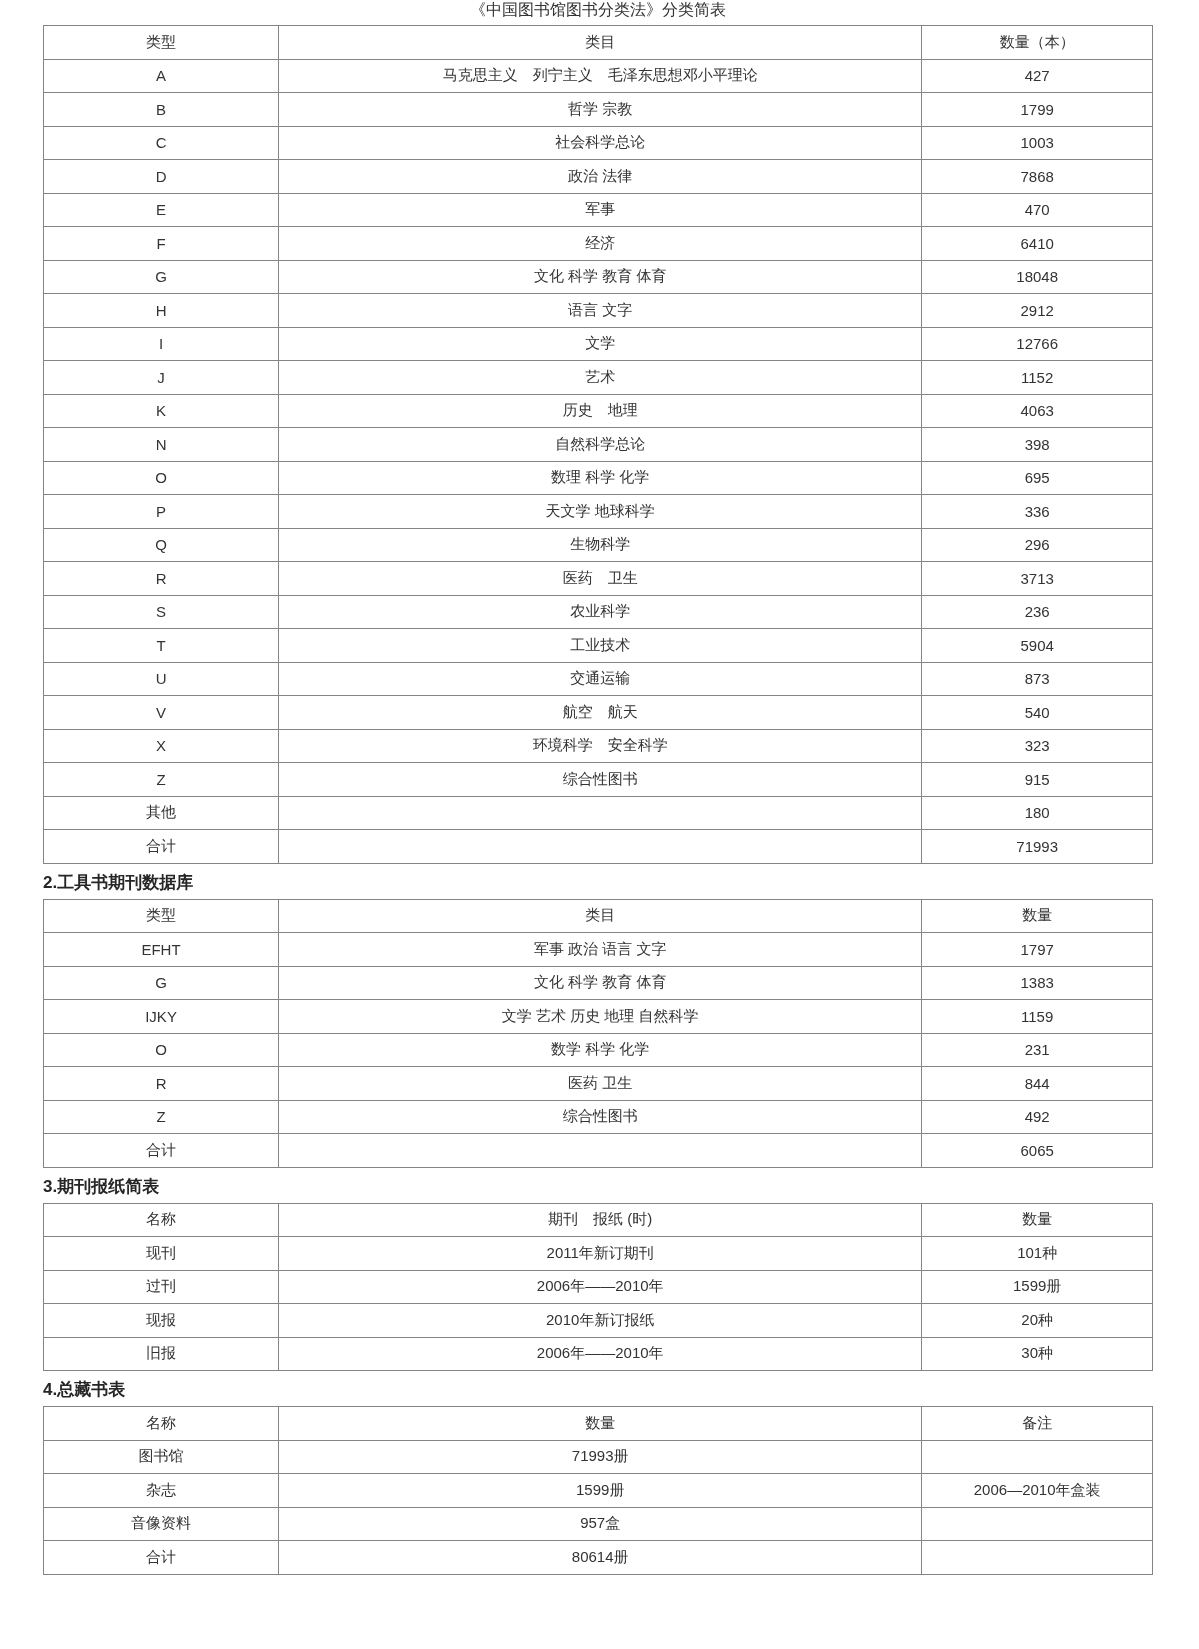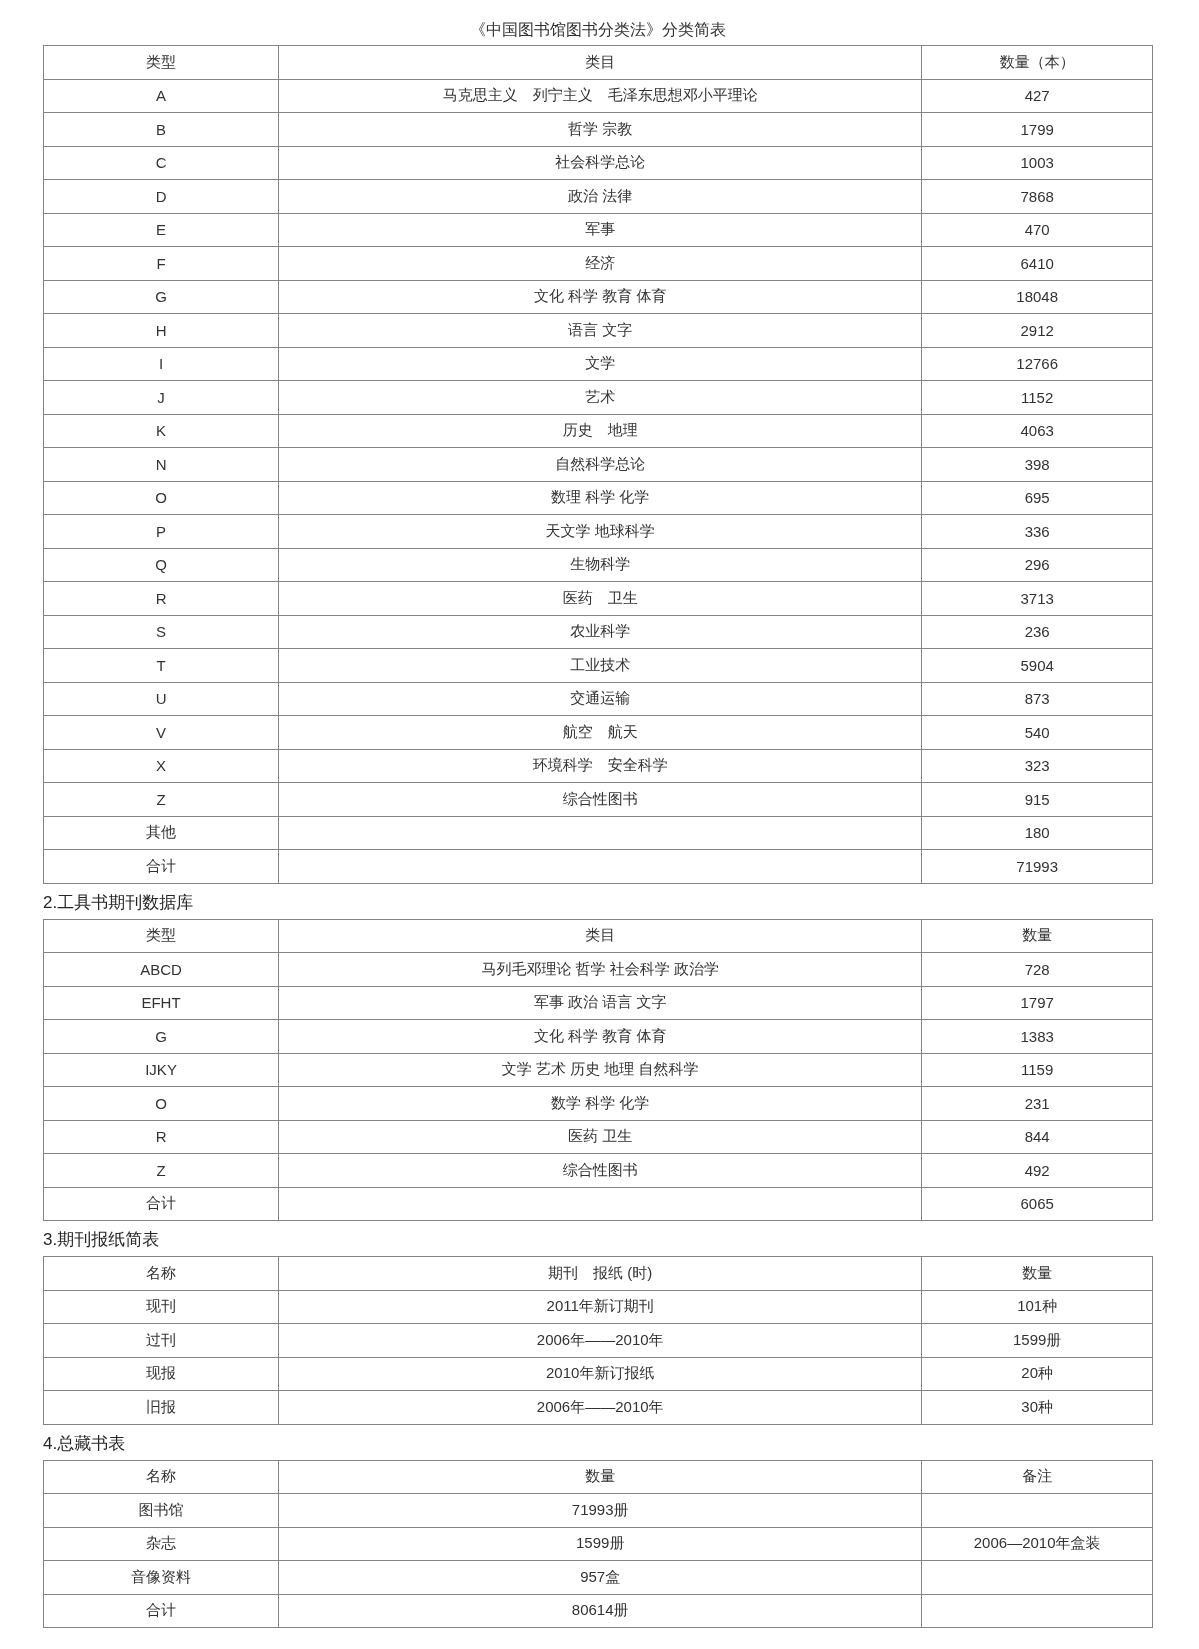--- a/index.html
+++ b/index.html
@@ -7,23 +7,22 @@
     padding: 0;
     background: #ffffff;
   }
   body {
     width: 1199px;
     height: 1649px;
     font-family: "Liberation Sans", "DejaVu Sans", sans-serif;
     color: #333333;
   }
   .page {
-    padding: 8px 46px 0 43px;
+    padding: 0 46px 0 43px;
     box-sizing: border-box;
-    margin-top: 12px;
   }
   .doc-title {
     text-align: center;
     font-size: 16px;
     color: #333333;
     height: 25px;
     line-height: 20px;
   }
   table.data-table {
     width: 100%;
@@ -42,21 +41,21 @@
     vertical-align: middle;
     font-size: 15px;
     font-weight: normal;
     color: #333333;
     overflow: hidden;
     white-space: nowrap;
   }
   h2.section-heading {
     margin: 9px 0 6px 0;
     font-size: 17px;
-    font-weight: 400;
+    font-weight: 700;
     color: #262626;
     line-height: 20px;
   }
 </style>
 </head>
 <body>
 
 <div class="page">
 
   <div class="doc-title">《中国图书馆图书分类法》分类简表</div>
@@ -208,25 +207,20 @@
       </colgroup>
   <thead>
         <tr>
           <th>类型</th>
           <th>类目</th>
           <th>数量</th>
         </tr>
       </thead>
       <tbody>
         <tr>
-          <td>ABCD</td>
-          <td>马列毛邓理论 哲学 社会科学 政治学</td>
-          <td>728</td>
-        </tr>
-        <tr>
           <td>EFHT</td>
           <td>军事 政治 语言 文字</td>
           <td>1797</td>
         </tr>
         <tr>
           <td>G</td>
           <td>文化 科学 教育 体育</td>
           <td>1383</td>
         </tr>
         <tr>

